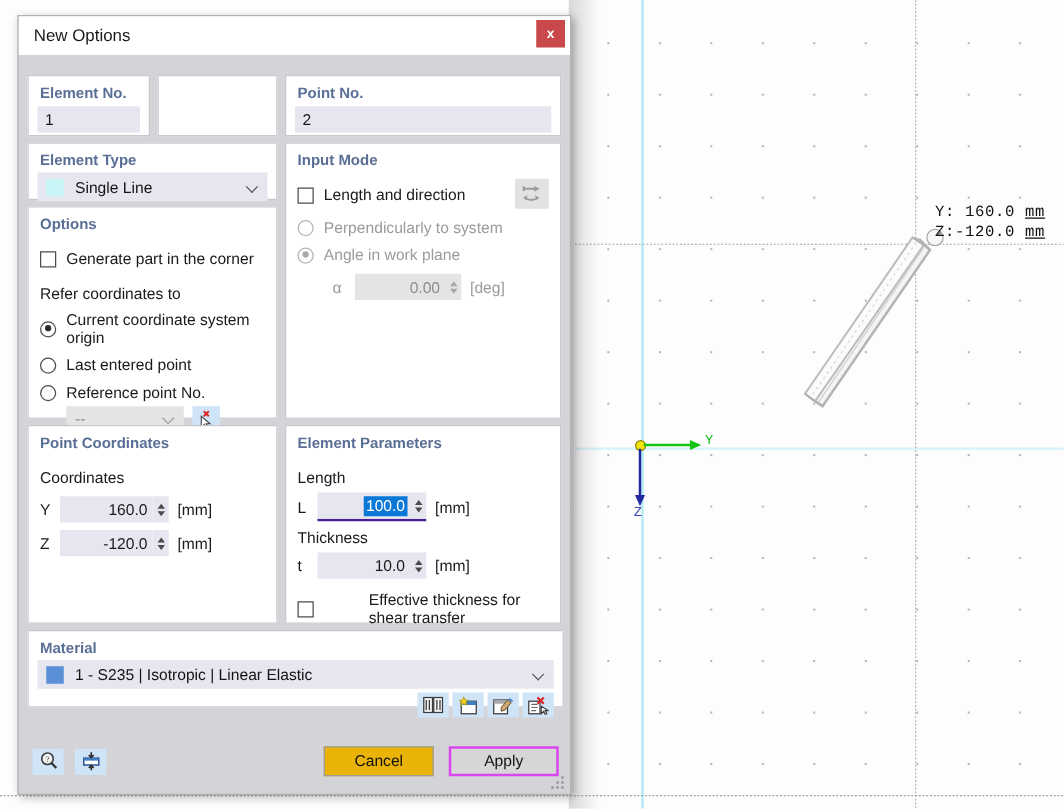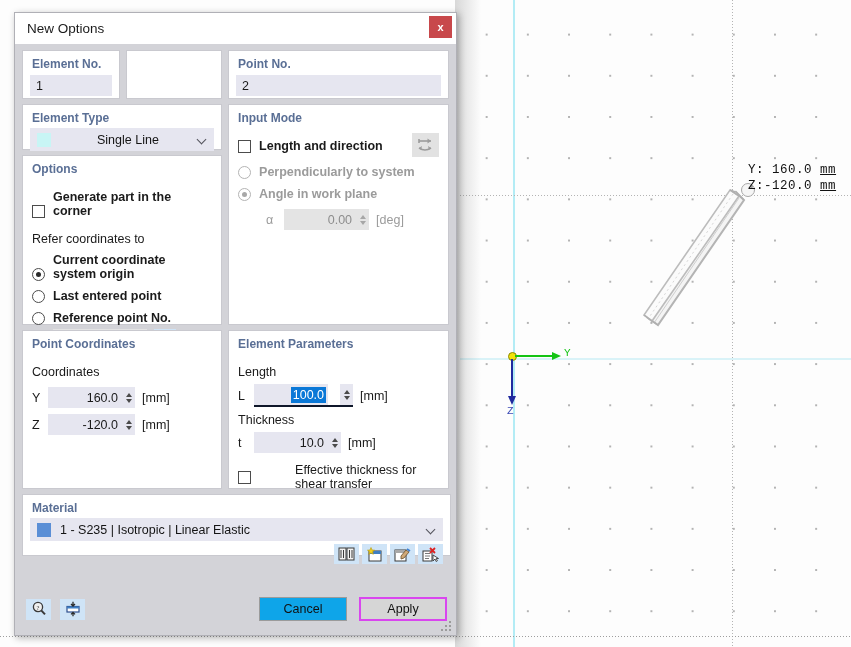--- a/index.html
+++ b/index.html
@@ -148,21 +148,21 @@
   }
   .close-btn {
     position: absolute; right: 4px; top: 3px;
     width: 23px; height: 22px;
     background: #c8484b; color: #fff;
     display: flex; align-items: center; justify-content: center;
     font-size: 11px; font-weight: bold;
     cursor: pointer;
   }
 
-  .body-area { padding: 6px 7px 0 7px; }
+  .body-area { padding: 16px 7px 0 7px; }
 
   
   .grp {
     background: #ffffff;
     border: 1px solid #c9c9cf;
     position: relative;
   }
   .grp-title {
     color: #5a6f95; font-weight: bold; font-size: 12px;
     padding: 6px 0 0 9px;
@@ -237,38 +237,38 @@
   }
   .rb.on::after {
     content: ""; position: absolute;
     left: 2.5px; top: 2.5px; width: 5px; height: 5px;
     border-radius: 50%; background: #2b2b2b;
   }
   .dis-txt { color: #9b9b9b; }
   .rb.dis { border-color: #b4b4b4; }
   .rb.dis.on::after { background: #a8a8a8; }
 
-  .opt-row { display: flex; align-items: flex-end; margin-bottom: 8px; font-weight: bold; }
+  .opt-row { display: flex; align-items: center; margin-bottom: 8px; }
 
   
   .icon-btn {
     background: #cfe4f7;
     display: inline-flex; align-items: center; justify-content: center;
     cursor: pointer;
   }
   .icon-btn.dis { background: #e2e2e2; cursor: default; }
 
   
   .footer {
     position: absolute; left: 0; bottom: 0;
     width: 100%; height: 46px;
   }
   .btn {
     width: 88px; height: 24px;
-    background: #0ea5e9;
+    background: #eab308;
     border: 1px solid #9b9b9b;
     font-size: 12.5px; color: #111;
     display: flex; align-items: center; justify-content: center;
     cursor: pointer;
   }
   .btn.primary {
     border: 2px solid #d946ef;
     background: #d6d6d6;
   }
   .grip {
@@ -338,21 +338,21 @@
         <div class="grp-title">Point No.</div>
         <div class="field" style="margin:4px 7px 0 7px;">2</div>
       </div>
     </div>
 
     <div class="row" style="gap:6px;margin-top:5px;">
 
       <div style="width:201px;">
         <div class="grp" style="height:46px;">
           <div class="grp-title">Element Type</div>
-          <div class="combo" style="margin:3px 7px 0 7px;gap:37px;">
+          <div class="combo" style="margin:3px 7px 0 7px;">
             <div class="swatch" style="background:#c8f5f5;"></div>
             <span>Single Line</span>
             <div class="chev"></div>
           </div>
         </div>
 
         <div class="grp" style="height:170px;margin-top:5px;">
           <div class="grp-title">Options</div>
 
           <div style="padding:14px 9px 0 9px;">
@@ -463,21 +463,21 @@
         </div>
       </div>
 
       <div class="grp" style="width:222px;height:159px;">
         <div class="grp-title">Element Parameters</div>
         <div style="padding:14px 9px 0 9px;">
           <div class="lbl" style="margin-bottom:5px;">Length</div>
 
           <div style="display:flex;align-items:center;margin-bottom:6px;">
             <span class="lbl" style="width:16px;">L</span>
-            <div style="border-bottom:2px solid #0f172a;display:flex;gap:12px;">
+            <div style="border-bottom:2px solid #4c1d95;display:flex;">
               <div class="field num" style="width:74px;padding-right:2px;">
                   <span style="background:#0a78d7;color:#fff;padding:1px 2px;">100.0</span>
                 </div>
               <div class="spin">
                 <div class="up"></div>
                   <div class="dn"></div>
               </div>
             </div>
             <span class="unit-lbl">[mm]</span>
           </div>

